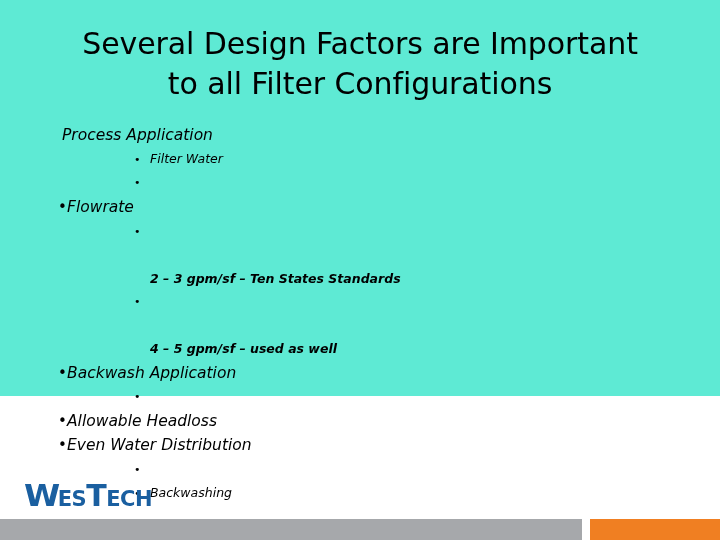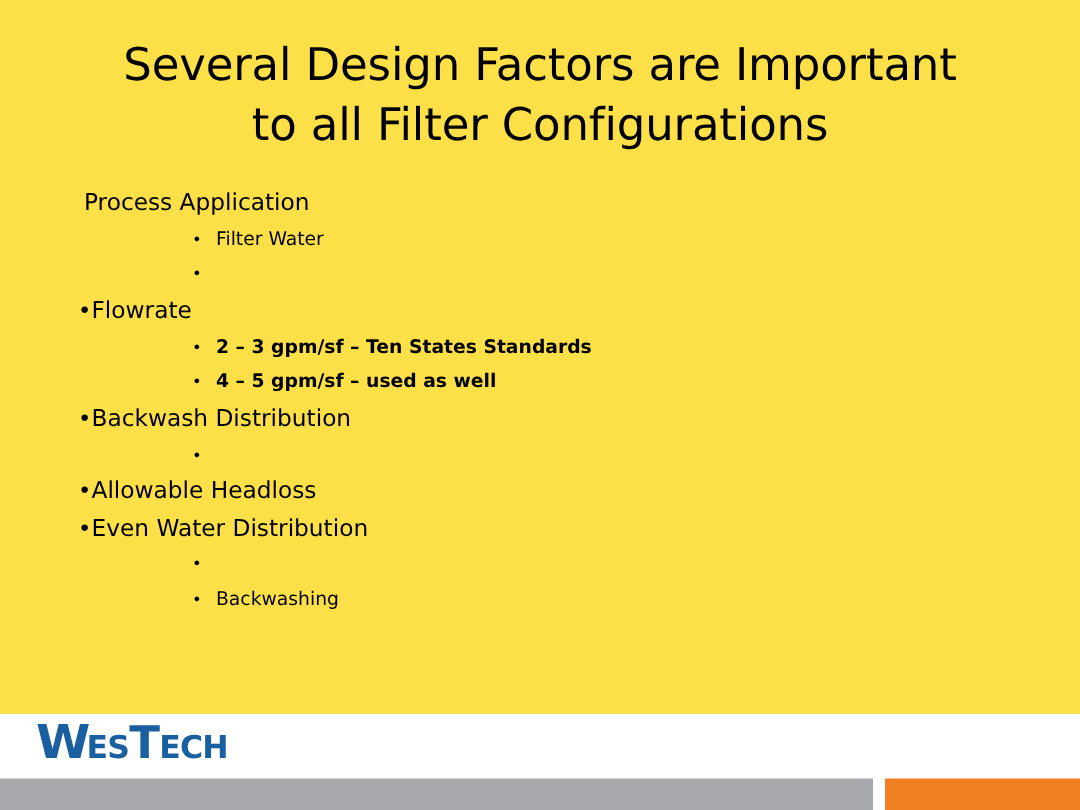--- a/index.html
+++ b/index.html
@@ -14,45 +14,46 @@
     font-family: "Liberation Sans", sans-serif;
     overflow: hidden;
     position: relative;
     -webkit-font-smoothing: antialiased;
   }
 
   .slide {
     position: absolute;
     inset: 0;
     width: 720px;
-    height: 476px;
-    background: #fde047;
+    height: 396px;
+    background: #5eead4;
   }
 
   
   .slide-title {
     position: absolute;
     left: 36px;
     top: 24px;
     width: 648px;
     text-align: center;
     font-family: "DejaVu Sans", sans-serif;
     font-size: 30px;
     line-height: 1.32;
     font-weight: 400;
     color: #000000;
     letter-spacing: -0.1px;
   }
 
   
   .body-content {
     position: absolute;
-    left: 46px;
+    left: 52px;
     top: 128px;
     width: 640px;
+    font-style: italic;
   }
 
   .bullet-row {
     display: flex;
     align-items: flex-start;
     color: #000000;
     font-family: "DejaVu Sans", sans-serif;
   }
 
   
@@ -88,21 +89,21 @@
   }
   .lvl2 .marker {
     flex: 0 0 auto;
     width: 16px;
     font-size: 11px;
     line-height: 1.25;
     color: #000000;
   }
   .lvl2 .btext { flex: 1 1 auto; }
 
-  .bold { font-weight: bold; }
+  .bold { font-weight: bold; margin-top: 48px; }
 
   
   .logo {
     position: absolute;
     left: 24px;
     top: 480px;
     height: 30px;
     display: flex;
     align-items: baseline;
     color: #1A5FA0;
@@ -175,21 +176,21 @@
       <div class="bullet-row lvl2">
         <span class="marker">•</span>
         <span class="btext bold">2 – 3 gpm/sf – Ten States Standards</span>
       </div>
       <div class="bullet-row lvl2">
         <span class="marker">•</span>
         <span class="btext bold">4 – 5 gpm/sf – used as well</span>
       </div>
       <div class="bullet-row lvl1">
         <span class="marker">•</span>
-        <span class="btext">Backwash Distribution</span>
+        <span class="btext">Backwash Application</span>
       </div>
       <div class="bullet-row lvl2">
         <span class="marker">•</span>
       </div>
       <div class="bullet-row lvl1">
         <span class="marker">•</span>
         <span class="btext">Allowable Headloss</span>
       </div>
       <div class="bullet-row lvl1">
         <span class="marker">•</span>

